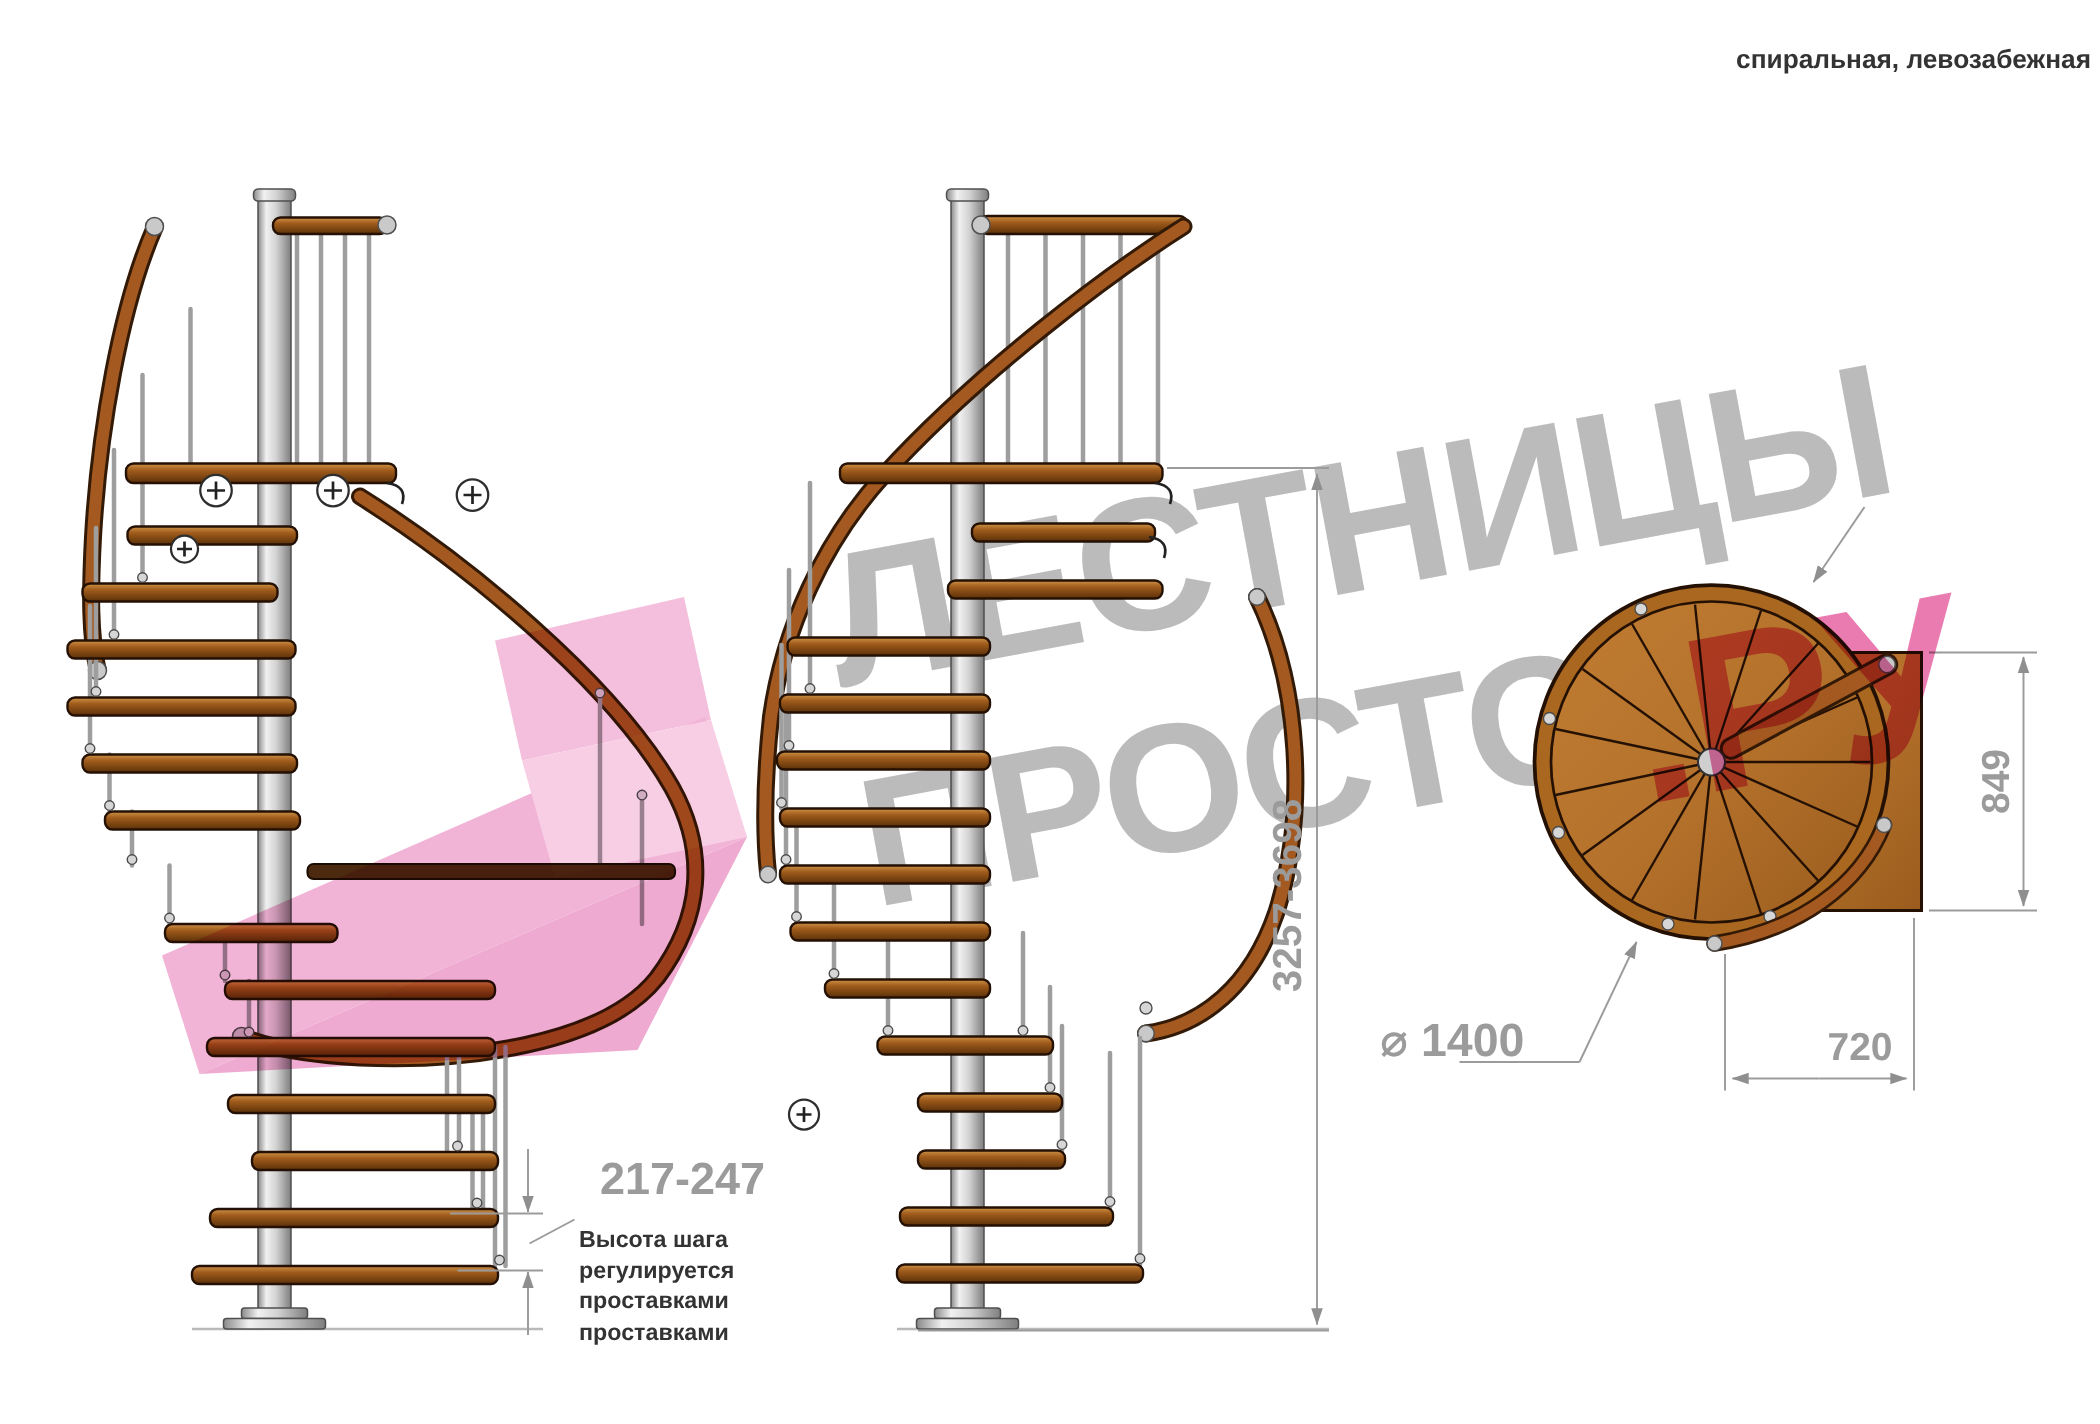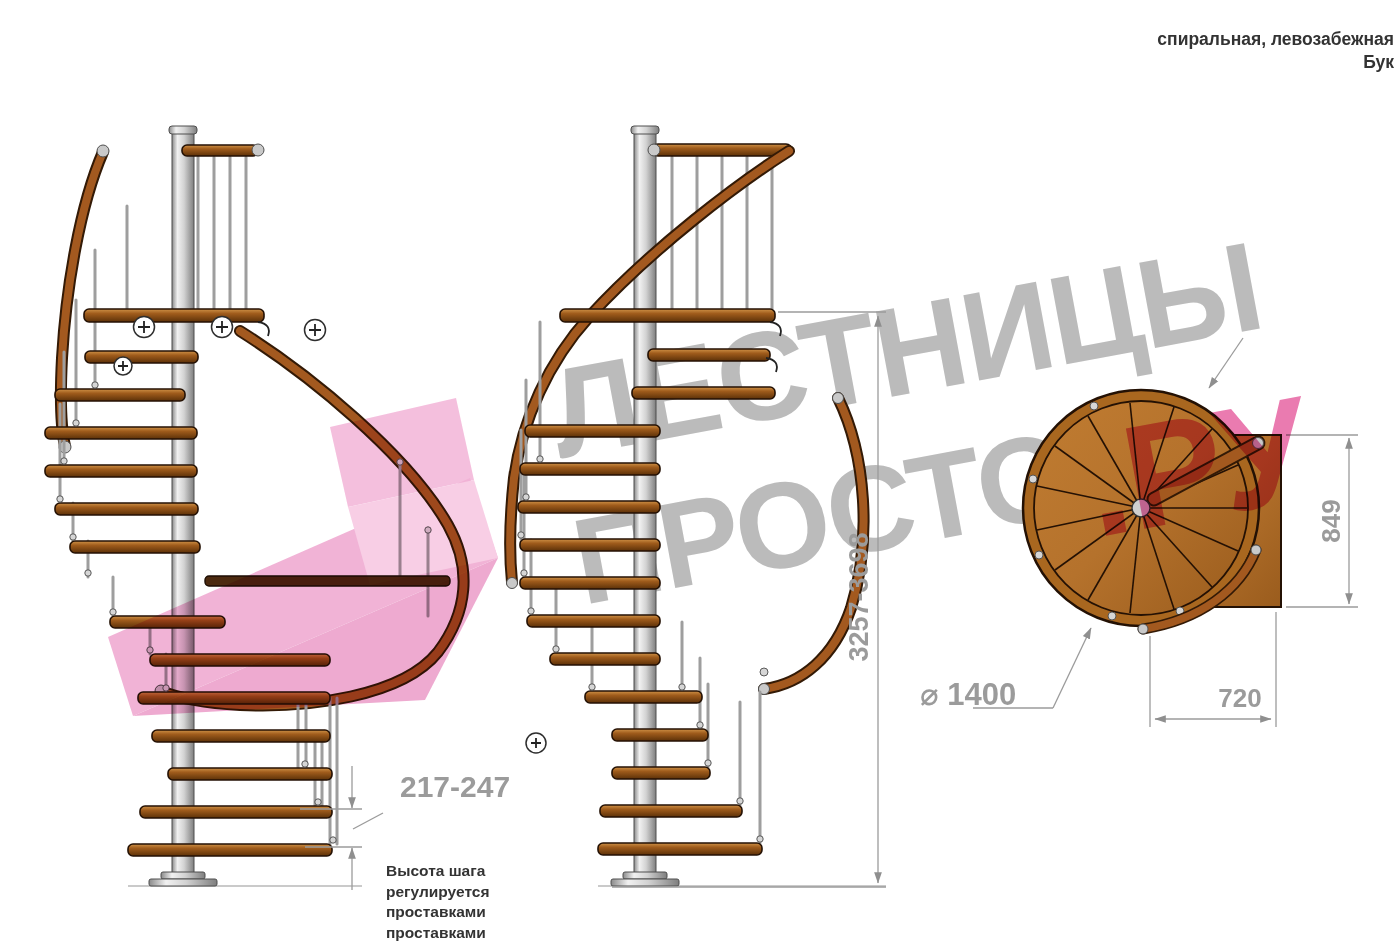--- a/index.html
+++ b/index.html
@@ -11,22 +11,22 @@
   .wm{position:absolute;font-weight:bold;white-space:nowrap;letter-spacing:-2px;
       transform:translate(-50%,-50%) rotate(-10.5deg);color:rgba(125,125,125,.52);}
   .wm1{left:905px;top:350px;font-size:126px;}
   .wm2{left:822px;top:518px;font-size:122px;}
   .wmPink{left:1197px;top:467px;font-size:148px;color:#e55a9c;opacity:.8;
           mix-blend-mode:multiply;z-index:6;}
   
   .dimtxt{position:absolute;color:#9b9b9b;font-weight:bold;white-space:nowrap;z-index:7;}
   .rot{transform:translate(-50%,-50%) rotate(-90deg);}
   .ctr{transform:translate(-50%,-50%);margin-left:28px;}
-  .note{position:absolute;color:#333;font-size:15.5px;line-height:20.5px;font-weight:bold;z-index:7;margin-top:44px;}
-  .hdr{position:absolute;right:6px;top:28px;text-align:right;color:#333;
+  .note{position:absolute;color:#333;font-size:15.5px;line-height:20.5px;font-weight:bold;z-index:7;}
+  .hdr{position:absolute;right:6px;top:28px;color:#333;
        font-size:17.5px;line-height:23px;font-weight:bold;z-index:7;}
   #pinkLayer{mix-blend-mode:multiply;z-index:5;pointer-events:none;}
   #drawing{z-index:2;}
   .wmWrap{z-index:1;}
 </style>
 </head>
 <body>
 
 <div class="wmWrap abs" style="left:0;top:0;width:1400px;height:949px;">
   <div class="wm wm1">ЛЕСТНИЦЫ</div>
@@ -300,21 +300,20 @@
     <polygon points="108,637 470,478 498,558 133,716" fill="#efa6cf"></polygon>
     <polygon points="348,507 474,480 498,558 370,585" fill="#f7c6e1"></polygon>
     <polygon points="133,716 498,558 425,700" fill="#eb9cc8"></polygon>
   </g>
 </svg>
 
 <div class="wm wmPink">.РУ</div>
 
 <div class="hdr">
   <div>спиральная, левозабежная</div>
-  <div>Бук</div>
 </div>
 
 <div class="dimtxt" style="left:384px;top:770px;font-size:30px;margin-left:16px;">217-247</div>
 
 <div class="note" style="left:386px;top:817px;">
   <div>Высота шага</div>
   <div>регулируется</div>
   <div>проставками</div>
   <div>проставками</div>
 </div>

